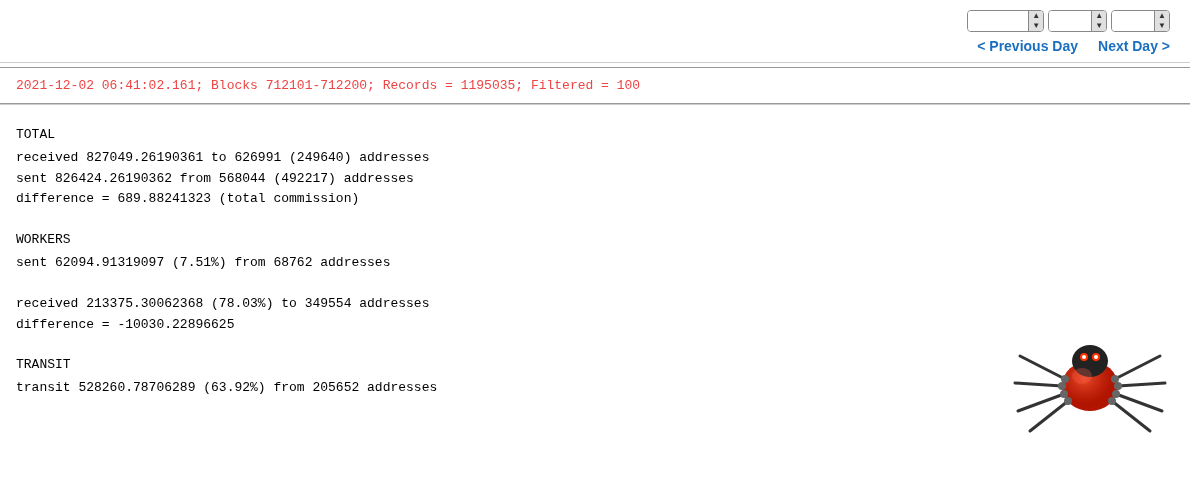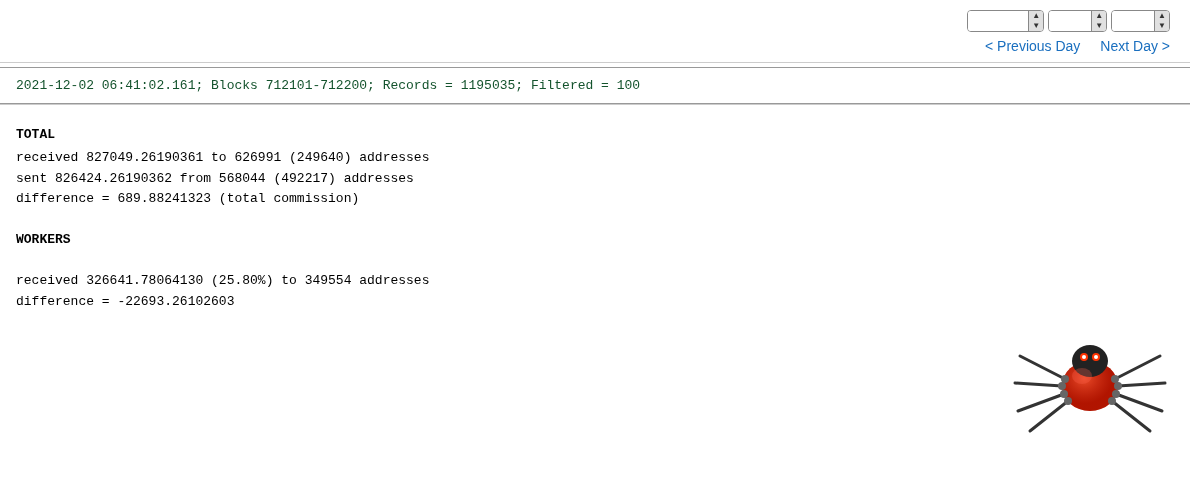--- a/index.html
+++ b/index.html
@@ -54,52 +54,53 @@
       font-size: 8px;
       line-height: 1;
       padding: 1px 3px;
       color: #333;
     }
     .nav-bar {
       display: flex;
       justify-content: flex-end;
       padding: 2px 20px 8px 20px;
       gap: 20px;
+      font-weight: bold;
     }
     .nav-link {
       color: #1a6fbf;
       font-size: 14px;
       cursor: pointer;
       text-decoration: none;
     }
     .info-bar {
       border: 1px solid #ccc;
       border-left: none;
       border-right: none;
       padding: 10px 16px;
       font-family: 'Courier New', Courier, monospace;
       font-size: 13px;
       background: #fff;
-      color: #14532d;
+      color: #ef4444;
       border-top: 1px solid #999;
       border-bottom: 1px solid #999;
     }
     .main-content {
       padding: 16px 16px 16px 16px;
       font-family: 'Courier New', Courier, monospace;
       font-size: 13px;
       line-height: 1.6;
       position: relative;
       min-height: 360px;
     }
     .section {
       margin-bottom: 20px;
     }
     .section-title {
-      font-weight: bold;
+      font-weight: normal;
       margin-bottom: 2px;
     }
     
     .spider-container {
       position: absolute;
       bottom: 10px;
       right: 20px;
     }
     hr.divider {
       border: none;
@@ -153,27 +154,32 @@
 
   <div class="section">
     <div class="section-title">TOTAL</div>
     <div>received 827049.26190361 to 626991 (249640) addresses</div>
     <div>sent 826424.26190362 from 568044 (492217) addresses</div>
     <div>difference = 689.88241323 (total commission)</div>
   </div>
 
   <div class="section">
     <div class="section-title">WORKERS</div>
-  </div>
-
-  <div class="section">
-    <div>received 326641.78064130 (25.80%) to 349554 addresses</div>
-    <div>difference = -22693.26102603</div>
-  </div>
-
+    <div>sent 62094.91319097 (7.51%) from 68762 addresses</div>
+  </div>
+
+  <div class="section">
+    <div>received 213375.30062368 (78.03%) to 349554 addresses</div>
+    <div>difference = -10030.22896625</div>
+  </div>
+
+  <div class="section">
+    <div class="section-title">TRANSIT</div>
+    <div>transit 528260.78706289 (63.92%) from 205652 addresses</div>
+  </div>
 
   <div class="spider-container">
     <svg width="160" height="140" viewBox="0 0 160 140">
 
       <ellipse cx="80" cy="75" rx="28" ry="25" fill="#cc2200"></ellipse>
       <ellipse cx="80" cy="75" rx="28" ry="25" fill="url(#bodyGrad)"></ellipse>
 
       <ellipse cx="80" cy="50" rx="18" ry="16" fill="#222"></ellipse>
 
       <circle cx="74" cy="46" r="4" fill="#ff3300"></circle>

